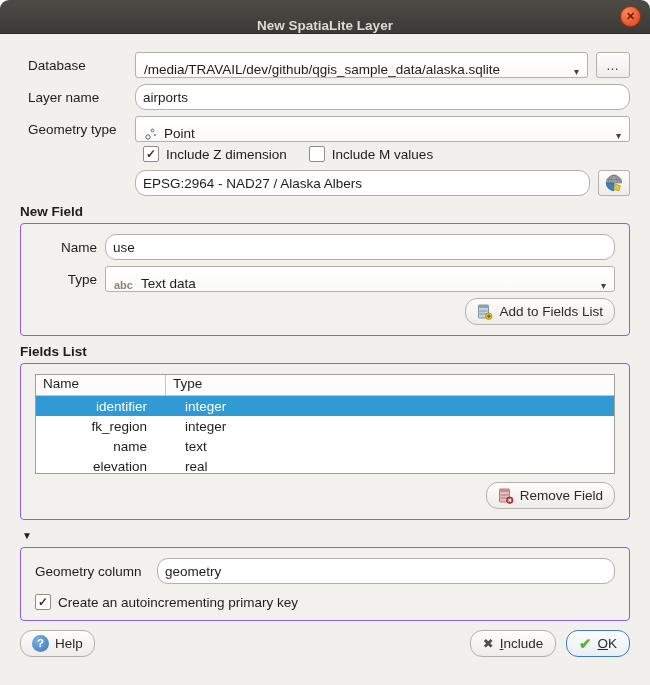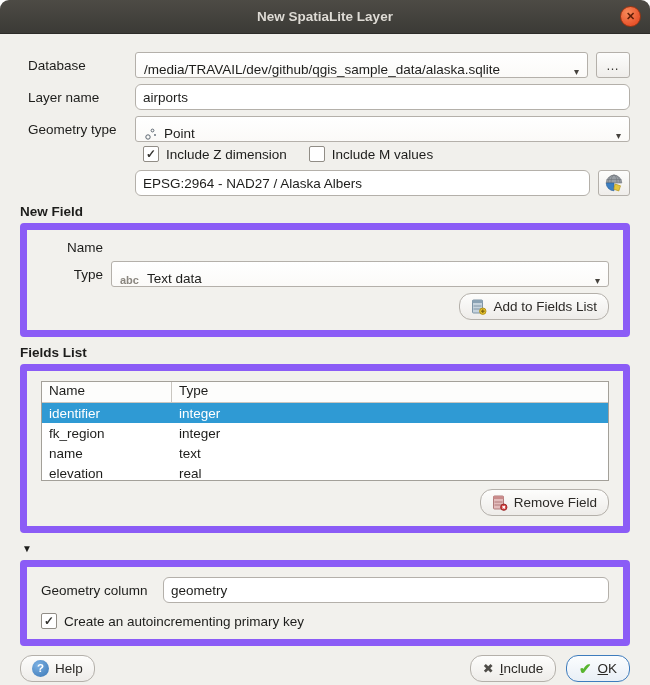--- a/index.html
+++ b/index.html
@@ -1,66 +1,66 @@
 <!DOCTYPE html>
 <html><head>
 <meta charset="utf-8">
 <style>
   html,body{margin:0;padding:0;background:#ffffff;}
   body{width:650px;height:685px;font-family:"Liberation Sans",sans-serif;font-size:13.5px;color:#1d1d1b;}
   .window{width:650px;height:685px;background:#f1f0ec;border-radius:9px 9px 0 0;overflow:hidden;box-sizing:border-box;}
 
   
   .titlebar{height:33px;background:linear-gradient(#4d4b45,#3b3a36);border-bottom:1px solid #2c2b28;
-    display:flex;align-items:center;justify-content:center;position:relative;}
+    display:flex;align-items:flex-end;justify-content:center;position:relative;}
   .titlebar .title{color:#dedbd5;font-weight:700;font-size:13.5px;}
   .close-btn{position:absolute;right:9px;top:6px;width:21px;height:21px;border-radius:50%;
     background:radial-gradient(circle at 35% 30%,#f88a5a,#e8542c 70%);border:1px solid #9c3512;
     display:flex;align-items:center;justify-content:center;cursor:pointer;box-sizing:border-box;}
   .close-btn .x{color:#601e08;font-size:11px;font-weight:700;line-height:1;margin-top:-1px;}
 
   
   .content{padding:18px 20px 0 20px;}
   .frow{display:flex;align-items:center;margin-bottom:6px;}
   .frow .lab{width:115px;flex:none;padding-left:8px;box-sizing:border-box;}
-  .inp{flex:1;height:24px;border:1px solid #b4b0aa;border-radius:6px;padding:0 7px;background:#fff;
+  .inp{flex:1;height:24px;border:1px solid #b4b0aa;border-radius:11px;padding:0 7px;background:#fff;
     font-family:"Liberation Sans",sans-serif;font-size:13.5px;color:#1d1d1b;outline:none;box-sizing:content-box;}
   .combo{flex:1;height:26px;background:linear-gradient(#ffffff,#fbfaf8);border:1px solid #b4b0aa;border-radius:3px;
     display:flex;align-items:flex-end;padding:0 8px;gap:6px;box-sizing:border-box;cursor:pointer;}
   .combo .caret{margin-left:auto;color:#45423d;font-size:10px;}
   .sq-btn{width:34px;height:26px;margin-left:8px;background:linear-gradient(#fdfdfc,#efedea);
     border:1px solid #b4b0aa;border-radius:3px;display:flex;align-items:center;justify-content:center;
     font-size:13px;color:#3a3834;cursor:pointer;box-sizing:border-box;letter-spacing:1px;}
   .icon-btn{width:32px;height:26px;margin-left:8px;background:linear-gradient(#fdfdfc,#efedea);
     border:1px solid #b4b0aa;border-radius:3px;display:flex;align-items:center;justify-content:center;cursor:pointer;box-sizing:border-box;}
 
   .check-row{display:flex;align-items:center;margin:2px 0 8px 123px;gap:22px;}
   .cb-wrap{display:flex;align-items:center;cursor:pointer;}
   .cb{width:16px;height:16px;background:#fff;border:1px solid #918d86;border-radius:2px;
     display:inline-flex;align-items:center;justify-content:center;margin-right:7px;box-sizing:border-box;flex:none;}
   .cb .tick{font-size:12px;font-weight:700;color:#353430;line-height:1;}
 
   .gtitle{font-weight:700;margin:8px 0 4px 0;}
-  .group{border:7px solid #8b5cf6;border-radius:4px;background:#f2f1ed;padding:10px 14px;box-sizing:border-box;}
+  .group{border:1px solid #8b5cf6;border-radius:4px;background:#f2f1ed;padding:10px 14px;box-sizing:border-box;}
   .grow{display:flex;align-items:center;margin-bottom:6px;}
   .grow:last-child{margin-bottom:0;}
   .grow .lab2{width:62px;text-align:right;margin-right:8px;flex:none;}
   .btn-row{text-align:right;margin-top:6px;}
   .btn{display:inline-flex;align-items:center;gap:6px;height:27px;padding:0 11px;
     background:linear-gradient(#fdfdfc,#eeece9);border:1px solid #b4b0aa;border-radius:12px;
     font-family:"Liberation Sans",sans-serif;font-size:13.5px;color:#2c2a27;cursor:pointer;box-sizing:border-box;}
   .abc{color:#8a867f;font-size:11px;font-weight:700;margin-right:2px;}
 
   
   .tbl{background:#fff;border:1px solid #a3a099;height:100px;overflow:hidden;box-sizing:border-box;}
   .thead{display:flex;height:21px;border-bottom:1px solid #c9c6c0;background:#fdfdfc;box-sizing:border-box;}
   .th{padding:1px 7px;box-sizing:border-box;}
   .th:first-child{width:130px;border-right:1px solid #c9c6c0;flex:none;}
   .tr{display:flex;height:20px;align-items:center;cursor:pointer;}
-  .td{padding:0 7px;box-sizing:border-box;white-space:nowrap;}
+  .td{padding:0 19px;box-sizing:border-box;white-space:nowrap;text-align:right;}
   .td:first-child{width:130px;flex:none;}
   .tr.selected{background:#2f9ad4;color:#fff;}
 
   
   .adv-title{display:flex;align-items:center;gap:8px;font-weight:700;margin:10px 0 6px 2px;cursor:pointer;}
   .adv-title .tri{font-size:10px;}
   .arow{display:flex;align-items:center;}
   .arow .lab3{width:122px;flex:none;}
 
   
@@ -144,20 +144,21 @@
           <path d="M2.2 10 a7.8 7.8 0 0 0 7.8 7.8 L10 10 z" fill="#3d7fc2" stroke="#2c5f93" stroke-width="0.6"></path>
           <polygon points="11,11 16.5,12.8 14.8,18 9.8,16.2" fill="#e3c63d" stroke="#b3951f" stroke-width="0.7"></polygon>
         </svg>
       </div>
     </div>
 
     <div class="gtitle">New Field</div>
     <div class="group">
       <div class="grow">
         <span class="lab2">Name</span>
+        <input class="inp" value="use" style="">
       </div>
       <div class="grow">
         <span class="lab2">Type</span>
         <div class="combo">
           <span class="abc">abc</span>
           <span>Text data</span>
           <span class="caret">▾</span>
         </div>
       </div>
       <div class="btn-row">

